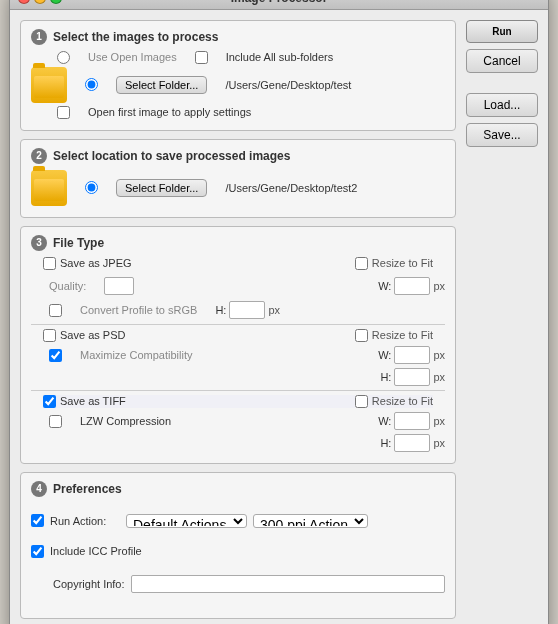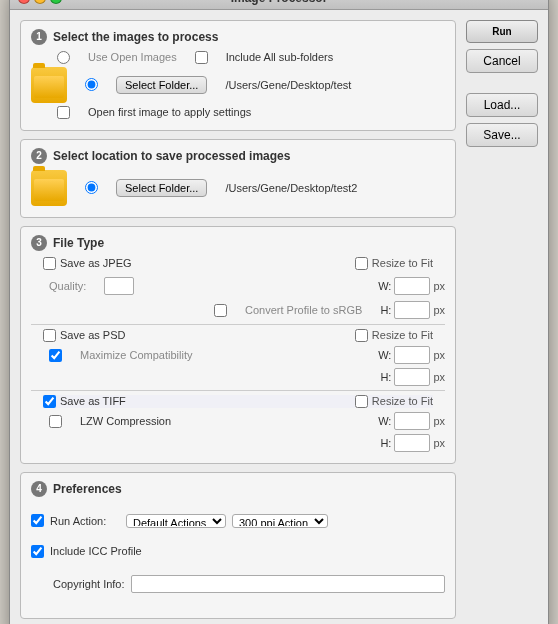--- a/index.html
+++ b/index.html
@@ -162,21 +162,21 @@
     .gray-text { color: #888; }
     .section-divider { border-top: 1px solid #ccc; margin: 4px 0; }
     .file-type-row {
       display: flex; align-items: center; justify-content: space-between; margin: 4px 12px;
     }
     .file-type-left { display: flex; align-items: center; gap: 4px; }
     .file-type-right { display: flex; align-items: center; gap: 4px; }
     .pref-row { display: flex; align-items: center; gap: 6px; margin: 17px 0; }
     .pref-label { font-size: 11px; color: #333; min-width: 70px; }
     select.action-select {
-      font-size: 11px;
+      font-size: 14px;
       border: 1px solid #aaa;
       border-radius: 3px;
       background: white;
       padding: 1px 2px;
       height: 14px;
     }
     .copyright-input {
       flex: 1;
       border: 1px solid #aaa;
       background: white;
@@ -272,21 +272,21 @@
           <div class="row">
             <label class="label-text gray-text">Quality:</label>
             <input type="text" class="small-input quality-input" style="">
           </div>
           <div class="dim-group">
             <label class="label-text">W:</label>
             <input type="text" class="small-input dim-input" style="">
             <span class="px-label">px</span>
           </div>
         </div>
-        <div class="row" style="margin-left:18px; justify-content: flex-end;">
+        <div class="row" style="margin-left:18px; justify-content: flex-start;">
           <div class="row">
             <input type="checkbox" style="">
             <label class="label-text gray-text">Convert Profile to sRGB</label>
           </div>
           <div class="dim-group">
             <label class="label-text">H:</label>
             <input type="text" class="small-input dim-input" style="">
             <span class="px-label">px</span>
           </div>
         </div>

